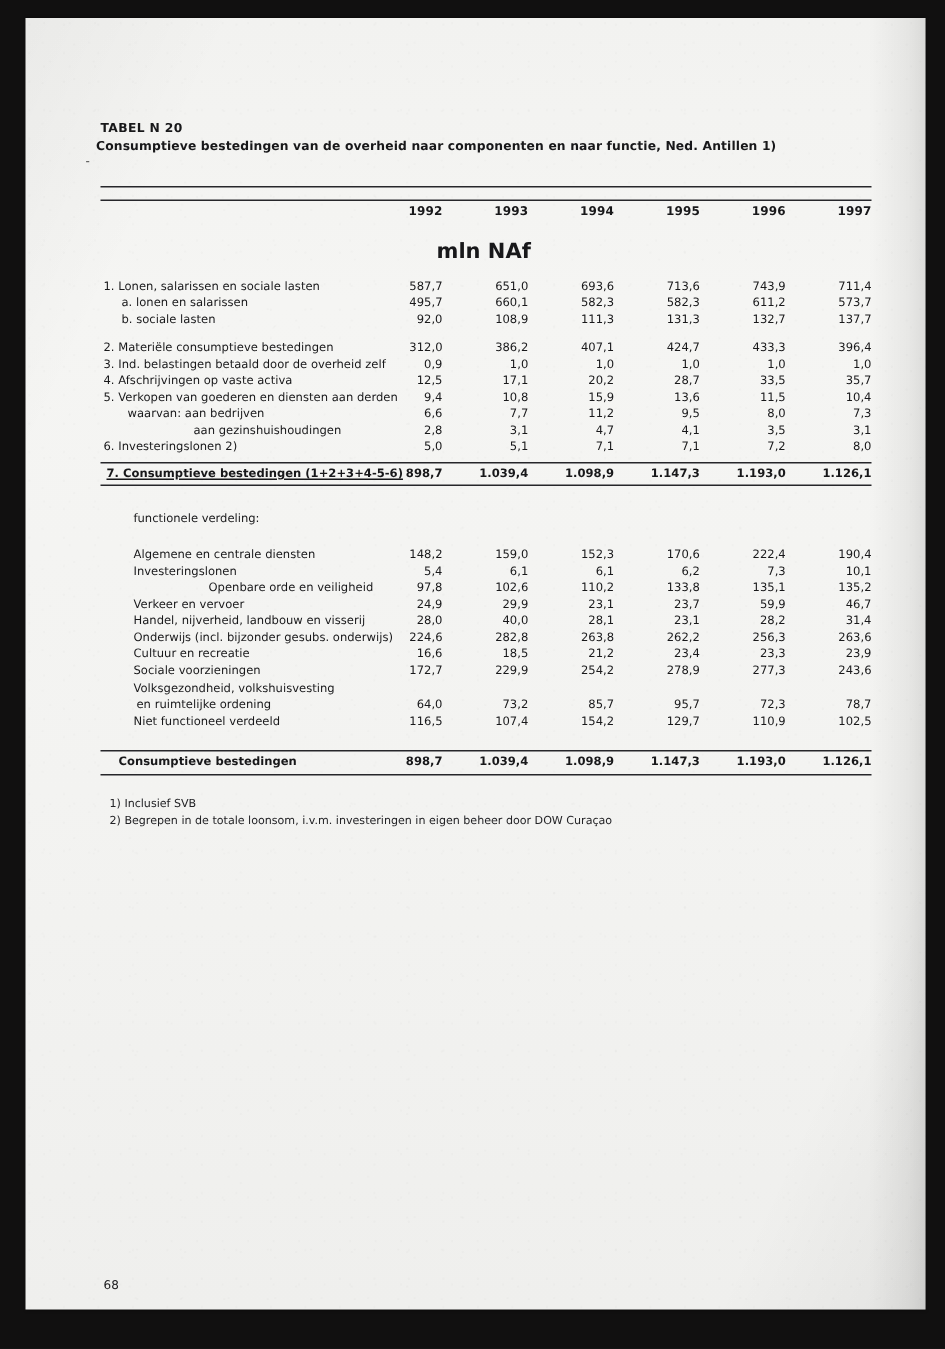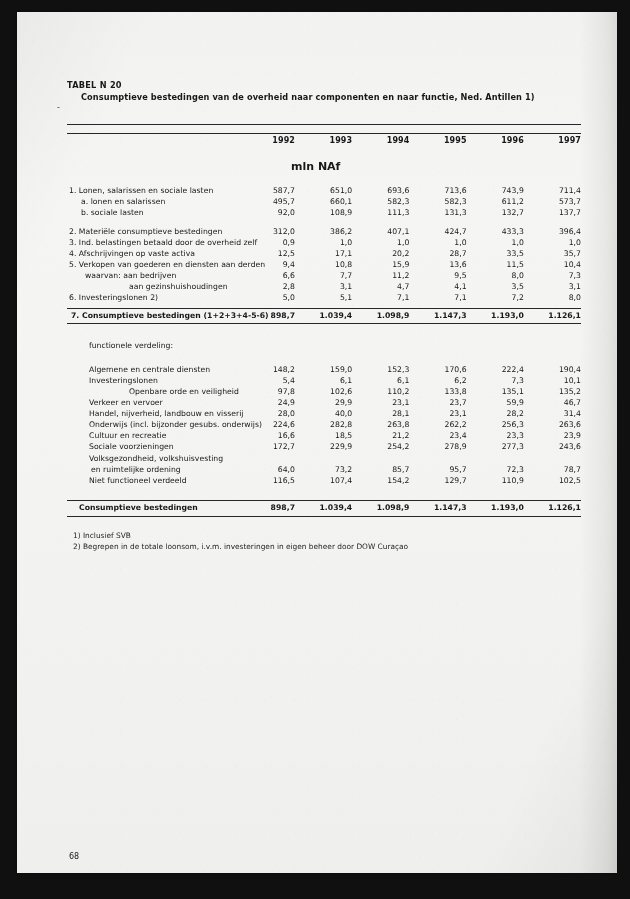--- a/index.html
+++ b/index.html
@@ -63,21 +63,21 @@
   .tbl-num {
     position: absolute;
     left: 50px;
     top: 68px;
     font-size: 8.2px;
     font-weight: bold;
     letter-spacing: 0.25px;
   }
   .title-nl {
     position: absolute;
-    left: 64px;
+    left: 47px;
     top: 80px;
     font-size: 8.2px;
     font-weight: bold;
     letter-spacing: 0.1px;
     white-space: nowrap;
   }
   .title-en {
     position: absolute;
     left: 50px;
     top: 92px;
@@ -128,21 +128,21 @@
 
   .unit {
     position: absolute;
     left: 0;
     top: 36px;
     width: 514px;
   }
   .unit span {
     position: absolute;
     left: 224px;
-    font-size: 11px;
+    font-size: 14px;
     font-weight: bold;
   }
 
   
   .row {
     position: absolute;
     left: 0;
     width: 514px;
     height: 11px;
   }
@@ -306,21 +306,21 @@
             <span class="cell" style="right: 171.6px; width: 46px;">7,1</span>
             <span class="cell" style="right: 114.4px; width: 46px;">7,1</span>
             <span class="cell" style="right: 57.2px; width: 46px;">7,2</span>
             <span class="cell" style="right: 0px; width: 46px;">8,0</span>
           </div>
         </div>
 
       <div class="rule med" style="top:184px;"></div>
       <div class="rule thin" style="top:199px;"></div>
       <div class="row bold" id="total-row" style="top:187px;">
-          <span class="lbl" style="left: 4px;">7. Consumptieve bestedingen (1+2+3+4-5-6)</span>
+          <span class="lbl" style="left: 4px; text-decoration: underline;">7. Consumptieve bestedingen (1+2+3+4-5-6)</span>
           <span class="cell" style="right: 286px; width: 46px;">898,7</span>
           <span class="cell" style="right: 228.8px; width: 46px;">1.039,4</span>
           <span class="cell" style="right: 171.6px; width: 46px;">1.098,9</span>
           <span class="cell" style="right: 114.4px; width: 46px;">1.147,3</span>
           <span class="cell" style="right: 57.2px; width: 46px;">1.193,0</span>
           <span class="cell" style="right: 0px; width: 46px;">1.126,1</span>
         </div>
 
       <div class="subhead" style="top:217px;">functionele verdeling:</div>
 
@@ -337,21 +337,21 @@
           <div class="row" style="top: 252px;">
             <span class="lbl" style="left: 22px;">Investeringslonen</span>
             <span class="cell" style="right: 286px; width: 46px;">5,4</span>
             <span class="cell" style="right: 228.8px; width: 46px;">6,1</span>
             <span class="cell" style="right: 171.6px; width: 46px;">6,1</span>
             <span class="cell" style="right: 114.4px; width: 46px;">6,2</span>
             <span class="cell" style="right: 57.2px; width: 46px;">7,3</span>
             <span class="cell" style="right: 0px; width: 46px;">10,1</span>
           </div>
           <div class="row" style="top: 263px;">
-            <span class="lbl" style="left: 30px; padding-left: 32px;">Openbare orde en veiligheid</span>
+            <span class="lbl" style="left: 40px; padding-left: 32px;">Openbare orde en veiligheid</span>
             <span class="cell" style="right: 286px; width: 46px;">97,8</span>
             <span class="cell" style="right: 228.8px; width: 46px;">102,6</span>
             <span class="cell" style="right: 171.6px; width: 46px;">110,2</span>
             <span class="cell" style="right: 114.4px; width: 46px;">133,8</span>
             <span class="cell" style="right: 57.2px; width: 46px;">135,1</span>
             <span class="cell" style="right: 0px; width: 46px;">135,2</span>
           </div>
           <div class="row" style="top: 274px;">
             <span class="lbl" style="left: 22px;">Verkeer en vervoer</span>
             <span class="cell" style="right: 286px; width: 46px;">24,9</span>

